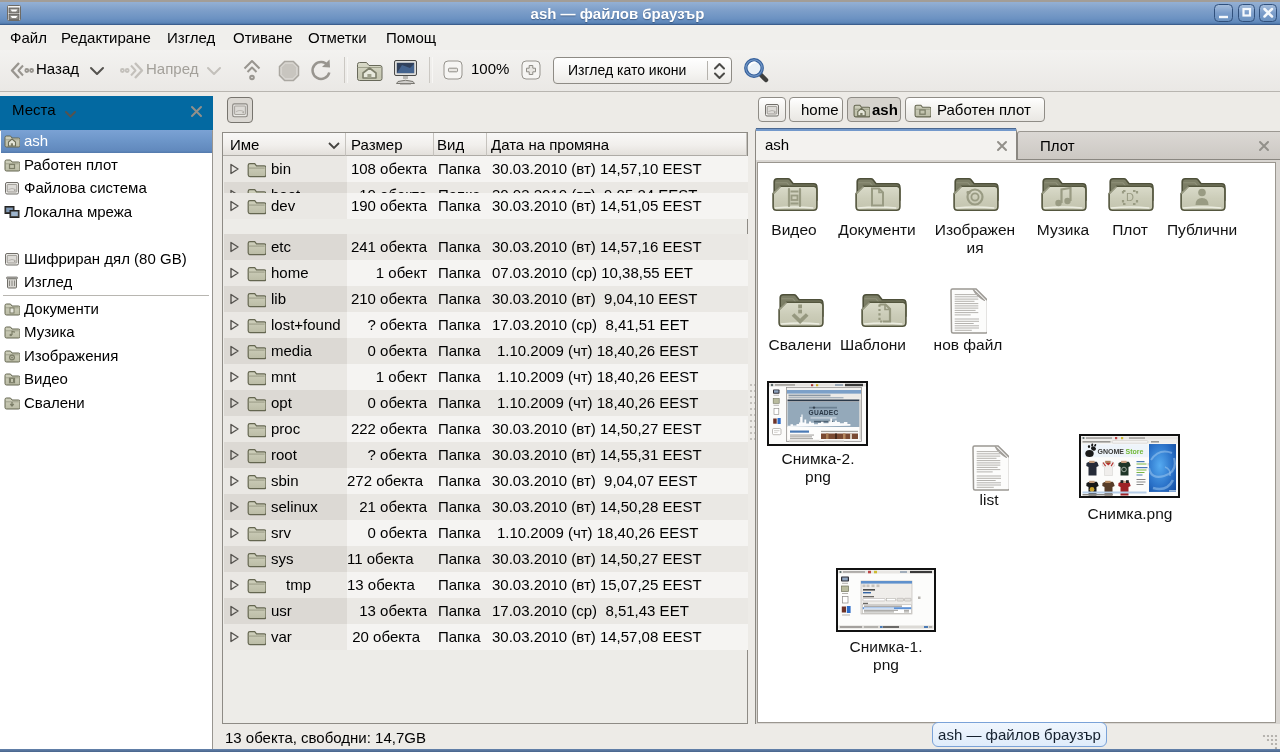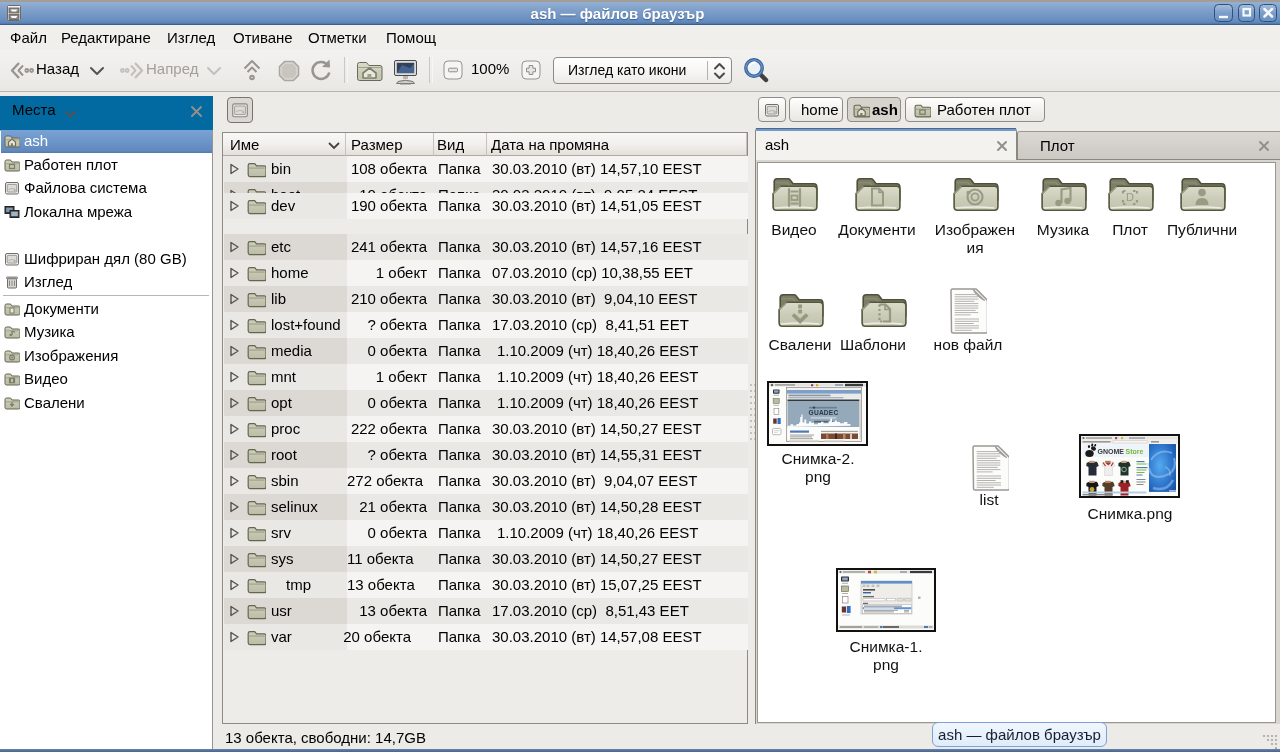--- a/index.html
+++ b/index.html
@@ -554,21 +554,21 @@
 <div class="cell" style="left:0;width:123px;background:#eae8e4"></div>
 <div class="cell" style="left:123px;width:401px;background:#f5f4f2"></div>
 <svg class="a" style="left:5px;top:7px" width="11" height="12">
           <path d="M2 1.5v9l7-4.5z" fill="none" stroke="#55534f" stroke-width="1.4" stroke-linejoin="round"></path>
         </svg>
 <svg class="a" style="left:23px;top:4px" width="19" height="19" viewBox="0 0 16 16">
           <path d="M1 4.5 q0-1.5 1.5-1.5 h4 l1.5 2 h6.5 q1.5 0 1.5 1.5 v6 q0 1.5-1.5 1.5 h-12 q-1.5 0-1.5-1.5 z" fill="url(#fgrad2)" stroke="#646650"></path>
           <path d="M1.2 6.8 h13.6" stroke="#8f917c" stroke-width="1" opacity="0.7"></path>
         </svg>
 <span class="ct" style="left:47px">var</span>
-<span class="ct" style="left:107px;width:80px;text-align:right">20 обекта</span>
+<span class="ct" style="left:116px;width:80px;text-align:right">20 обекта</span>
 <span class="ct" style="left:214px">Папка</span>
 <span class="ct" style="left:268px">30.03.2010 (вт) 14,57,08 EEST</span>
 </div>
 </div>
 <svg class="a" style="left:749px;top:383px" width="8" height="62">
       <circle cx="2" cy="2" r="1" fill="#b5b2ad"></circle>
       <circle cx="6" cy="2" r="1" fill="#b5b2ad"></circle>
       <circle cx="2" cy="8" r="1" fill="#b5b2ad"></circle>
       <circle cx="6" cy="8" r="1" fill="#b5b2ad"></circle>
       <circle cx="2" cy="14" r="1" fill="#b5b2ad"></circle>

